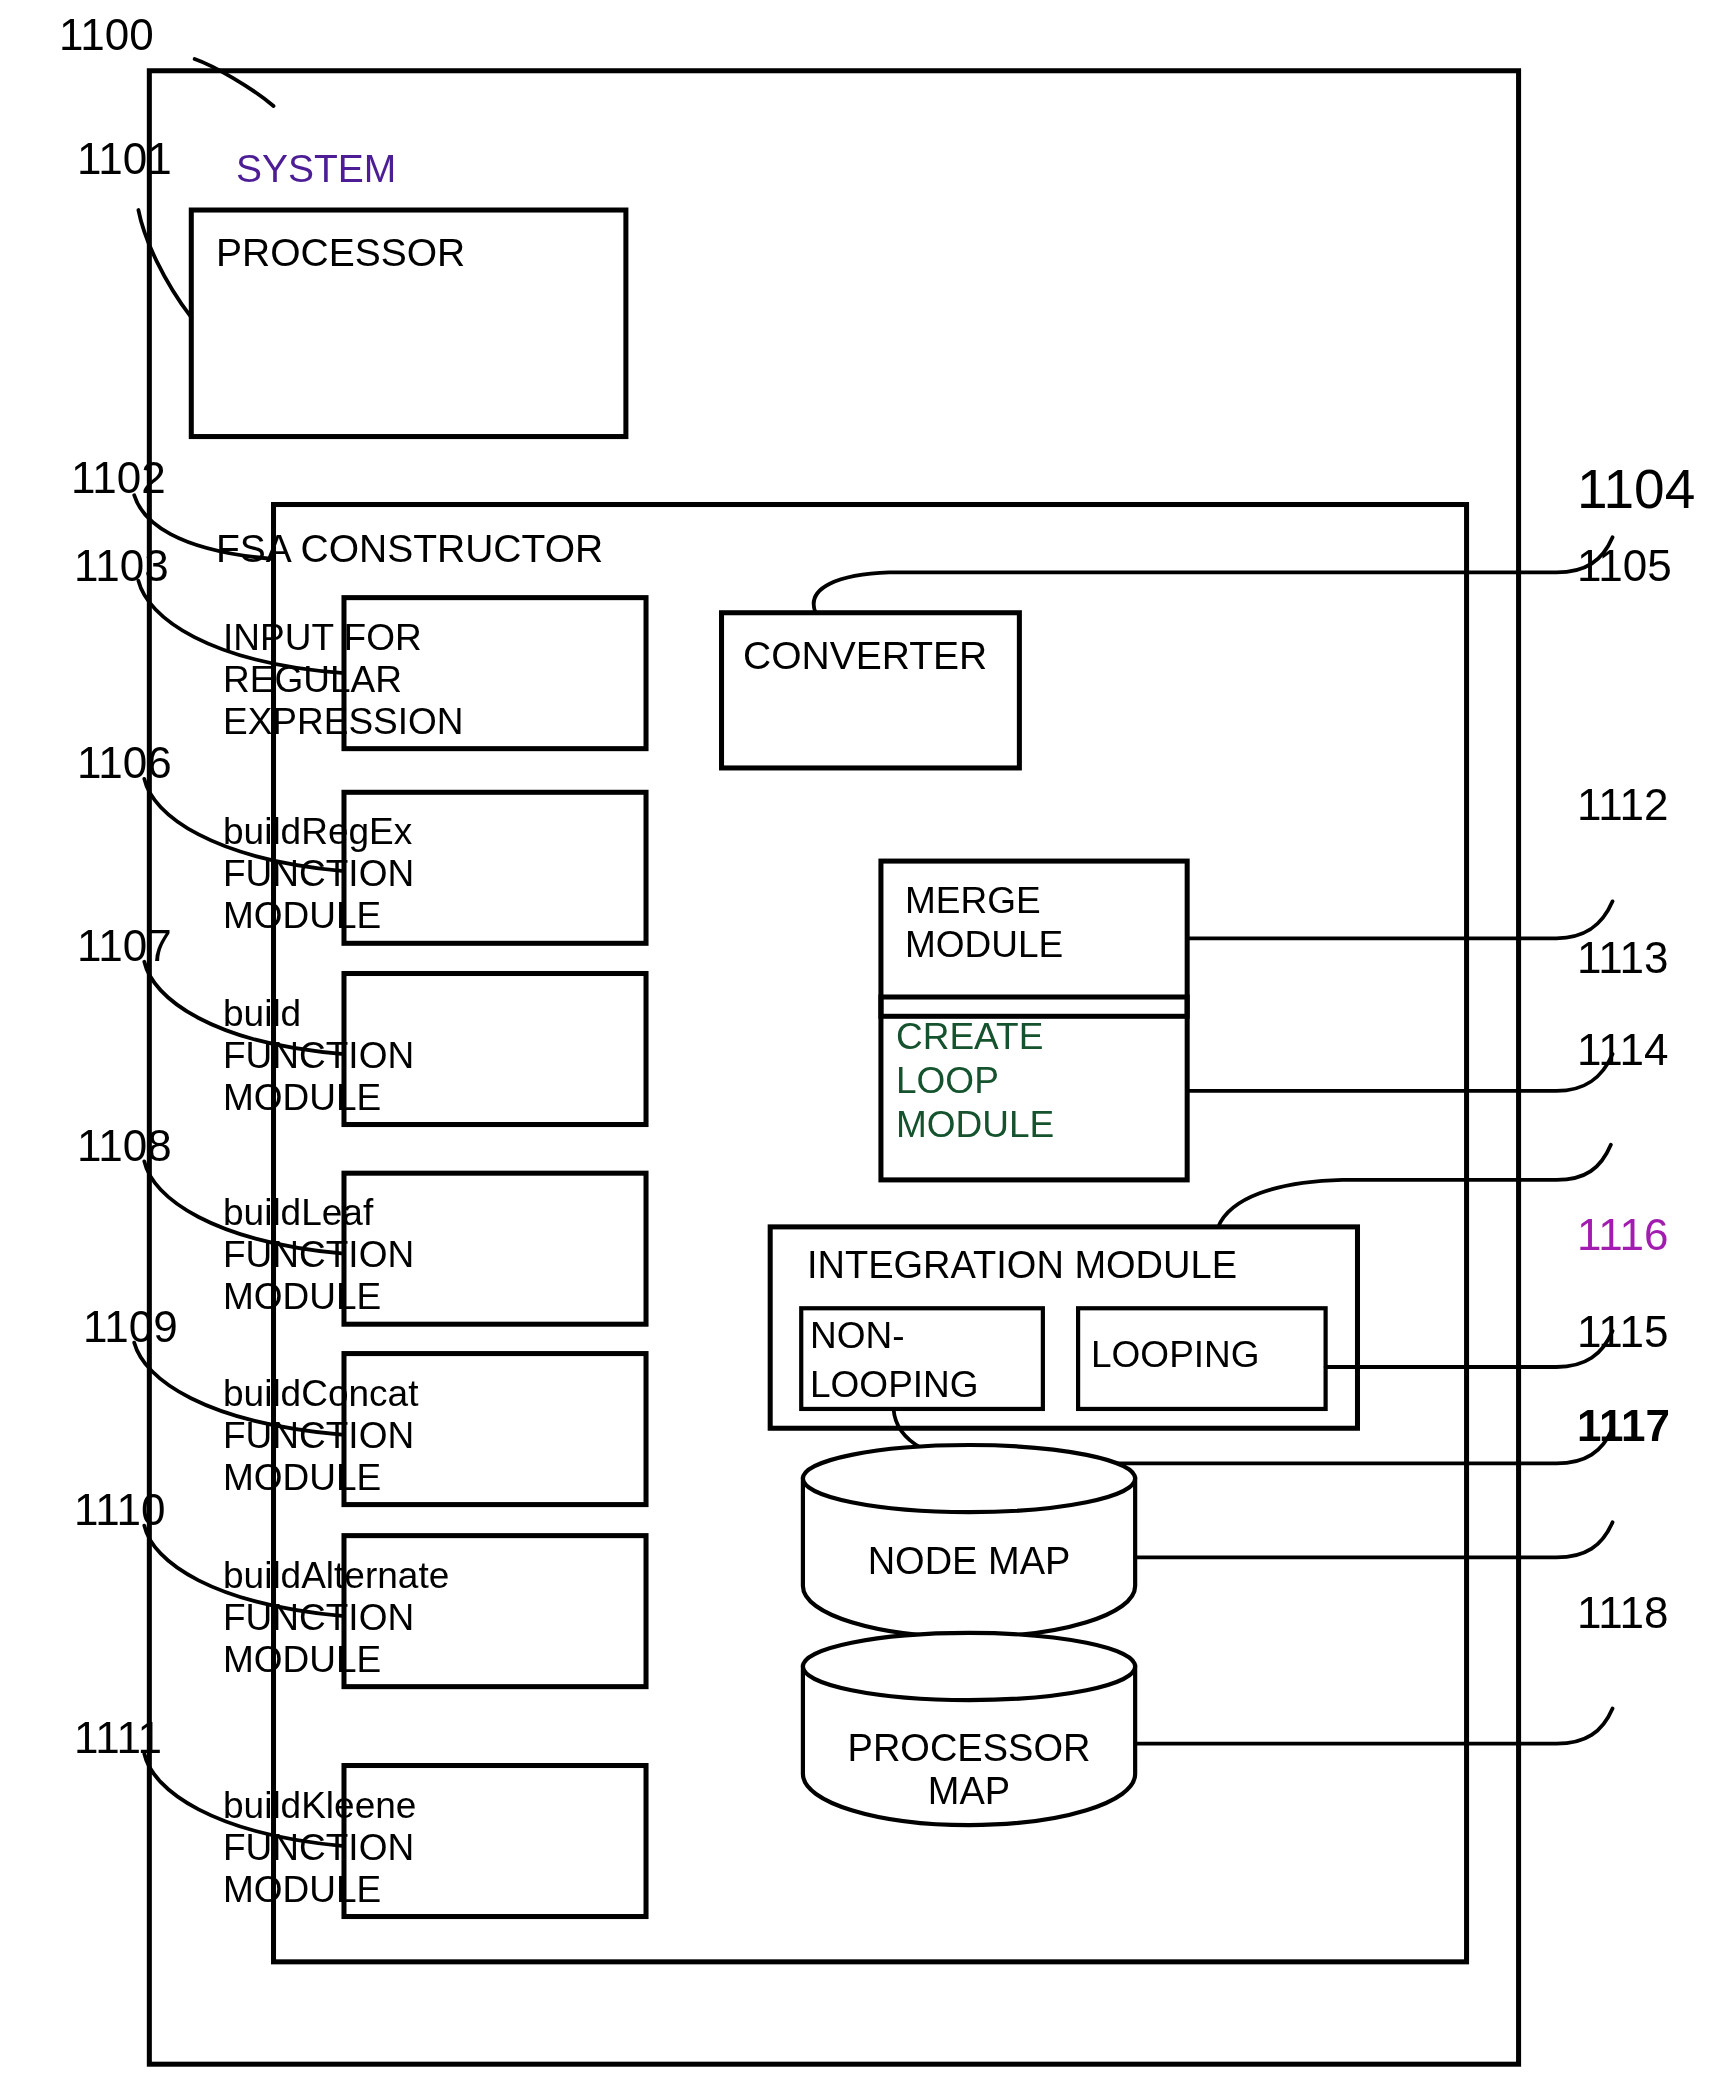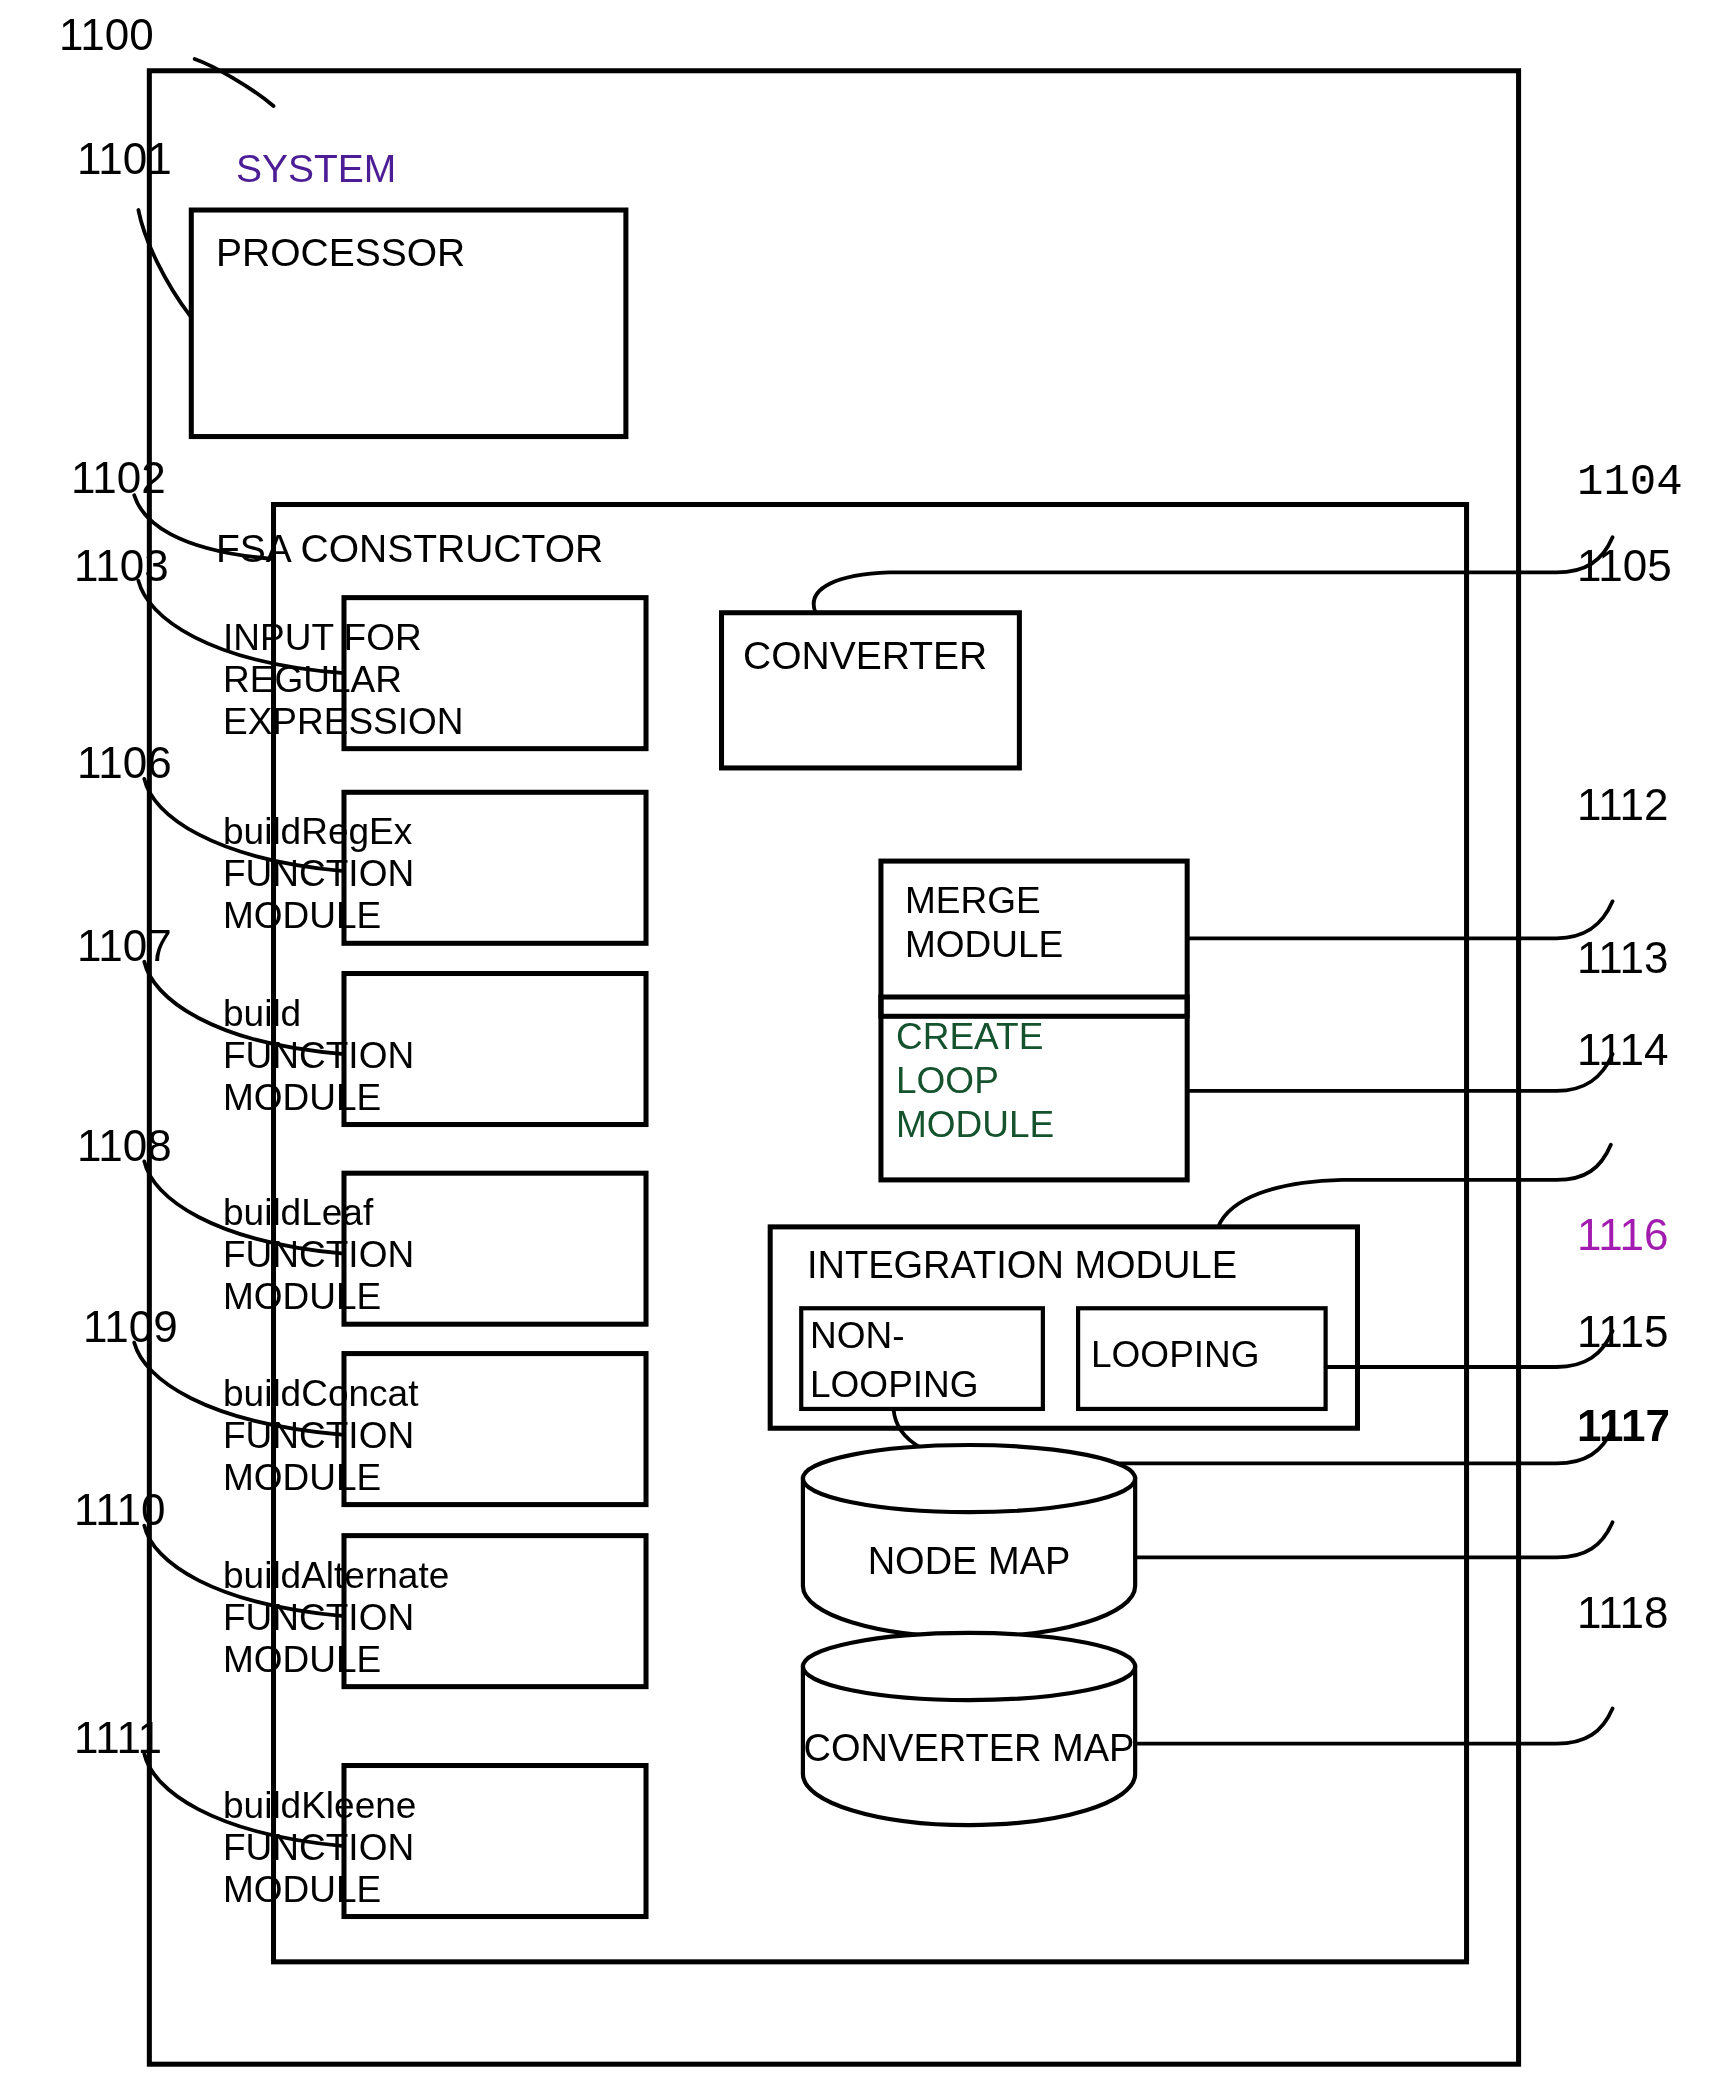--- a/index.html
+++ b/index.html
@@ -200,21 +200,21 @@
     <div>NON-</div>
     <div>LOOPING</div>
   </div>
 
   <div style="position:absolute; left:1091px; top:1330px; font-size:37px; line-height:49px; color:#000;">
     <div>LOOPING</div>
   </div>
 
   <div style="position:absolute; left:803px; top:1540px; width:332px; text-align:center; font-size:38px; color:#000;">NODE MAP</div>
 
-  <div style="position:absolute; left:803px; top:1727px; width:332px; text-align:center; font-size:38px; color:#000;">CONVERTER MAP</div>
+  <div style="position:absolute; left:803px; top:1727px; width:332px; text-align:center; font-size:38px; color:#000;">PROCESSOR MAP</div>
 
   <div style="position:absolute; left:59px; top:10px; font-size:44px; color:#000;">1100</div>
 
   <div style="position:absolute; left:77px; top:134px; font-size:44px; color:#000;">1101</div>
 
   <div style="position:absolute; left:71px; top:453px; font-size:44px; color:#000;">1102</div>
 
   <div style="position:absolute; left:74px; top:541px; font-size:44px; color:#000;">1103</div>
 
   <div style="position:absolute; left:77px; top:738px; font-size:44px; color:#000;">1106</div>
@@ -222,21 +222,21 @@
   <div style="position:absolute; left:77px; top:921px; font-size:44px; color:#000;">1107</div>
 
   <div style="position:absolute; left:77px; top:1121px; font-size:44px; color:#000;">1108</div>
 
   <div style="position:absolute; left:67px; top:1302px; font-size:44px; color:#000;margin-left:16px;">1109</div>
 
   <div style="position:absolute; left:74px; top:1485px; font-size:44px; color:#000;">1110</div>
 
   <div style="position:absolute; left:74px; top:1713px; font-size:44px; color:#000;">1111</div>
 
-  <div style="position:absolute; left:1577px; top:457px; font-size:44px; color:#000;font-family:Liberation Mono, monospace;">1104</div>
+  <div style="position:absolute; left:1577px; top:457px; font-size:55px; color:#000;">1104</div>
 
   <div style="position:absolute; left:1577px; top:541px; font-size:44px; color:#000;">1105</div>
 
   <div style="position:absolute; left:1577px; top:780px; font-size:44px; color:#000;">1112</div>
 
   <div style="position:absolute; left:1577px; top:933px; font-size:44px; color:#000;">1113</div>
 
   <div style="position:absolute; left:1577px; top:1025px; font-size:44px; color:#000;">1114</div>
 
   <div style="position:absolute; left:1577px; top:1210px; font-size:44px; color:#a21caf;">1116</div>

